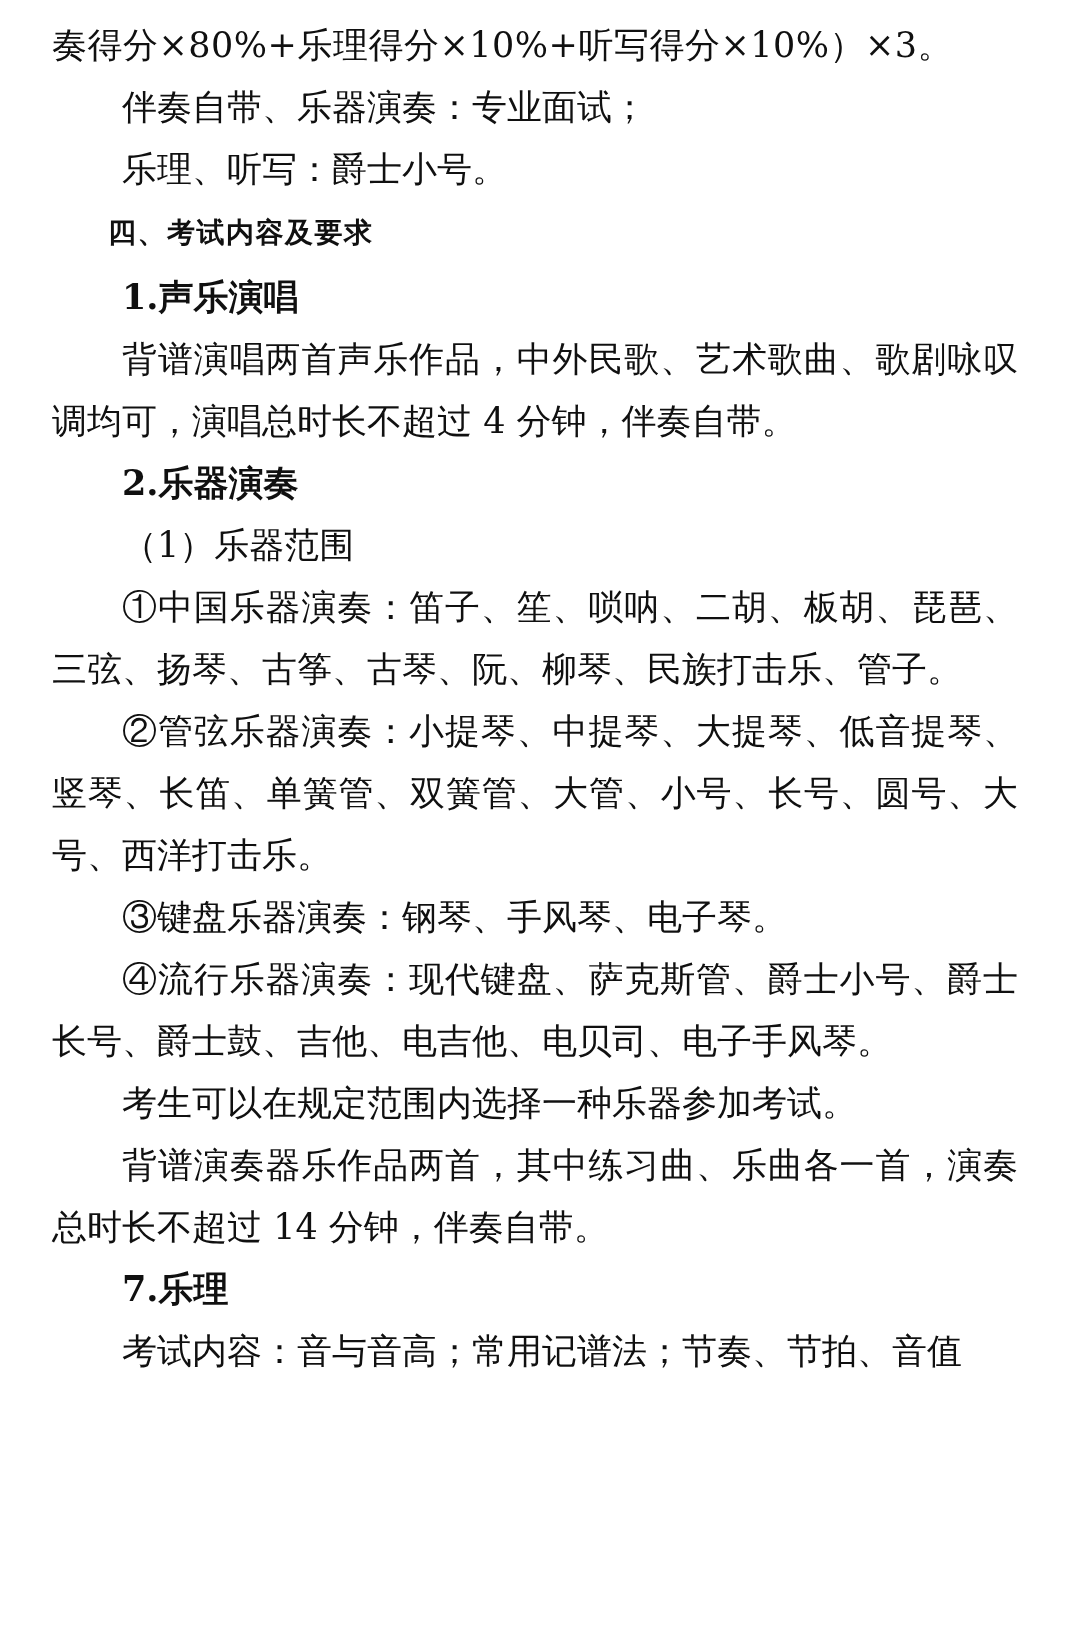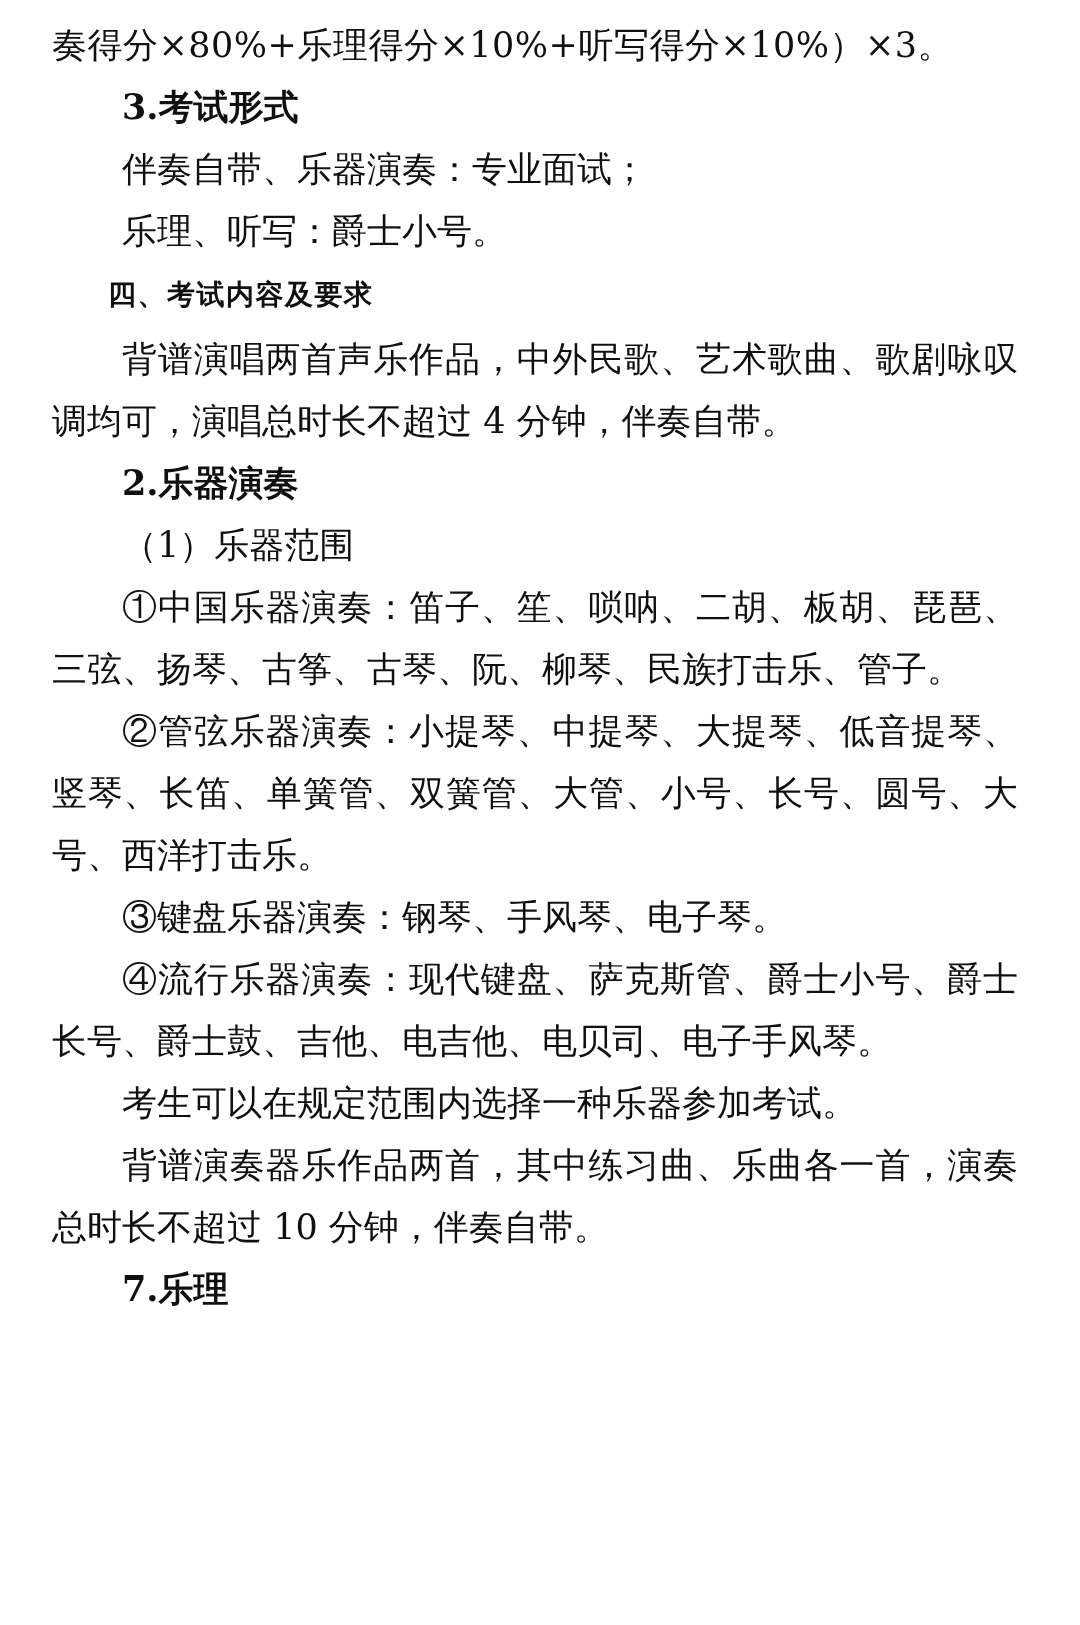--- a/index.html
+++ b/index.html
@@ -52,44 +52,45 @@
     white-space: normal;
   }
 </style>
 </head>
 <body>
 
 <div class="page">
 
   <div class="line">奏得分×80%+乐理得分×10%+听写得分×10%）×3。</div>
 
-  <div class="heading">3.考试形式</div>
 
   <div class="para">伴奏自带、乐器演奏：专业面试；</div>
 
   <div class="para">乐理、听写：爵士小号。</div>
 
   <div class="heading-major">四、考试内容及要求</div>
 
+  <div class="heading">1.声乐演唱</div>
 
   <div class="para">背谱演唱两首声乐作品，中外民歌、艺术歌曲、歌剧咏叹调均可，演唱总时长不超过 4 分钟，伴奏自带。</div>
 
   <div class="heading">2.乐器演奏</div>
 
   <div class="para">（1）乐器范围</div>
 
   <div class="para">①中国乐器演奏：笛子、笙、唢呐、二胡、板胡、琵琶、三弦、扬琴、古筝、古琴、阮、柳琴、民族打击乐、管子。</div>
 
   <div class="para">②管弦乐器演奏：小提琴、中提琴、大提琴、低音提琴、竖琴、长笛、单簧管、双簧管、大管、小号、长号、圆号、大号、西洋打击乐。</div>
 
   <div class="para">③键盘乐器演奏：钢琴、手风琴、电子琴。</div>
 
   <div class="para">④流行乐器演奏：现代键盘、萨克斯管、爵士小号、爵士长号、爵士鼓、吉他、电吉他、电贝司、电子手风琴。</div>
 
   <div class="para">考生可以在规定范围内选择一种乐器参加考试。</div>
 
 
-  <div class="para">背谱演奏器乐作品两首，其中练习曲、乐曲各一首，演奏总时长不超过 10 分钟，伴奏自带。</div>
+  <div class="para">背谱演奏器乐作品两首，其中练习曲、乐曲各一首，演奏总时长不超过 14 分钟，伴奏自带。</div>
 
   <div class="heading">7.乐理</div>
 
+  <div class="para">考试内容：音与音高；常用记谱法；节奏、节拍、音值</div>
 
 </div>
 
 </body></html>

